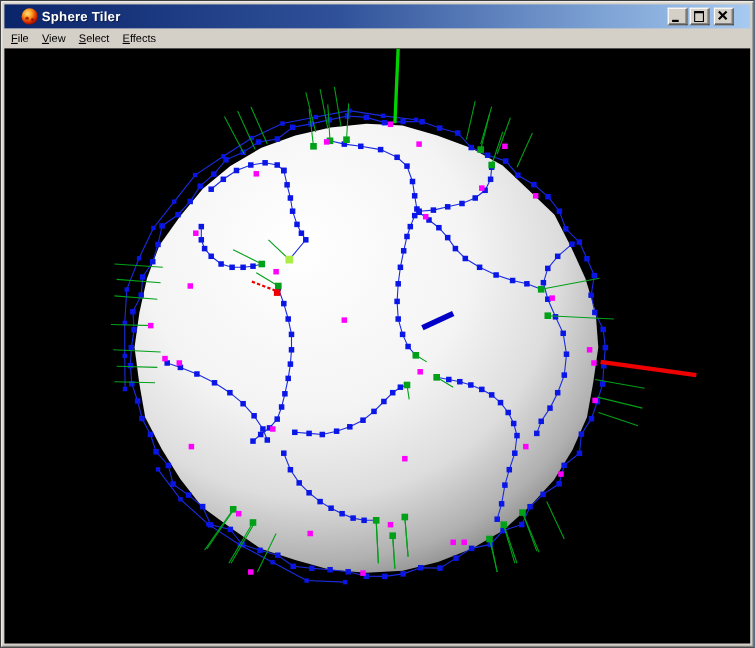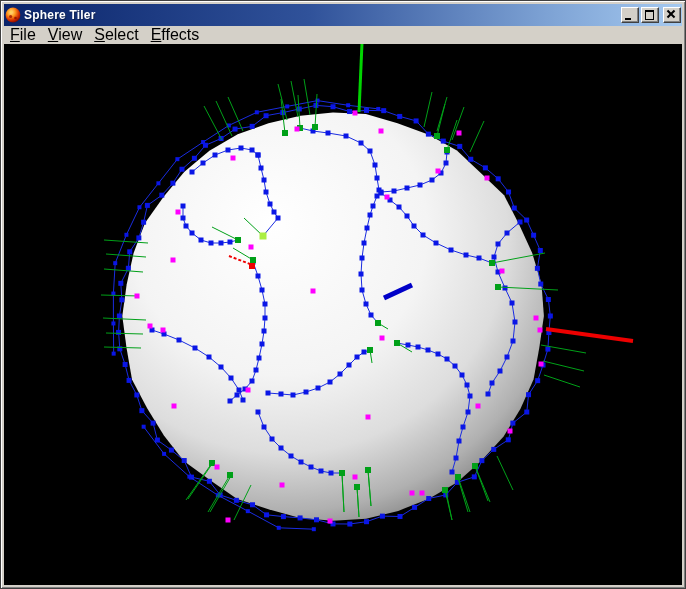--- a/index.html
+++ b/index.html
@@ -1,40 +1,40 @@
 <!DOCTYPE html>
 <html><head>
 <meta charset="utf-8">
 <style>
   html,body{margin:0;padding:0;background:#3a6ea5;font-family:"Liberation Sans",sans-serif;}
   .window{position:relative;width:686px;height:589px;box-sizing:border-box;
     background:#d4d0c8;border:1px solid #404040;padding:3px;
     box-shadow:inset 1px 1px 0 #ffffff, inset -1px -1px 0 #808080;}
   .titlebar{height:22px;display:flex;align-items:center;
     background:linear-gradient(to right,#0a246a 0%,#30529a 45%,#7da2d4 80%,#a6caf0 100%);
-    padding:0 0;}
+    padding:0 14px;}
   .app-icon{width:16px;height:16px;margin:0 3px 0 1px;flex:0 0 auto;}
   .title-text{color:#ffffff;font-weight:bold;font-size:12px;letter-spacing:.2px;
     text-shadow:1px 1px 0 rgba(0,0,0,.35);flex:1;white-space:nowrap;overflow:hidden;}
   .controls{display:flex;align-items:center;gap:2px;margin-right:1px;}
   .wbtn{width:16px;height:14px;background:#d4d0c8;position:relative;cursor:default;
     border-top:1px solid #ffffff;border-left:1px solid #ffffff;
     border-right:1px solid #404040;border-bottom:1px solid #404040;
     box-shadow:inset -1px -1px 0 #808080;}
   .wbtn.close{margin-left:2px;}
   .glyph-min{position:absolute;left:3px;bottom:2px;width:6px;height:2px;background:#000;}
   .glyph-max{position:absolute;left:3px;top:2px;width:7px;height:7px;
     border:1px solid #000;border-top-width:2px;}
   .glyph-close{position:absolute;left:2px;top:1px;width:10px;height:10px;}
   .glyph-close:before,.glyph-close:after{content:"";position:absolute;left:4px;top:0;
     width:2px;height:10px;background:#000;}
   .glyph-close:before{transform:rotate(45deg);}
   .glyph-close:after{transform:rotate(-45deg);}
   .menubar{height:18px;display:flex;align-items:center;background:#d4d0c8;
-    font-size:16px;color:#000;}
+    font-size:10px;color:#000;}
   .menu-item{padding:2px 6px;cursor:default;}
   .menu-item .accel{text-decoration:underline;}
   .canvas{position:relative;width:678px;height:541px;background:#000;overflow:hidden;}
   .canvas svg{position:absolute;left:0;top:0;}
 </style>
 </head>
 <body>
 
 <div class="window">
   <div class="titlebar">

